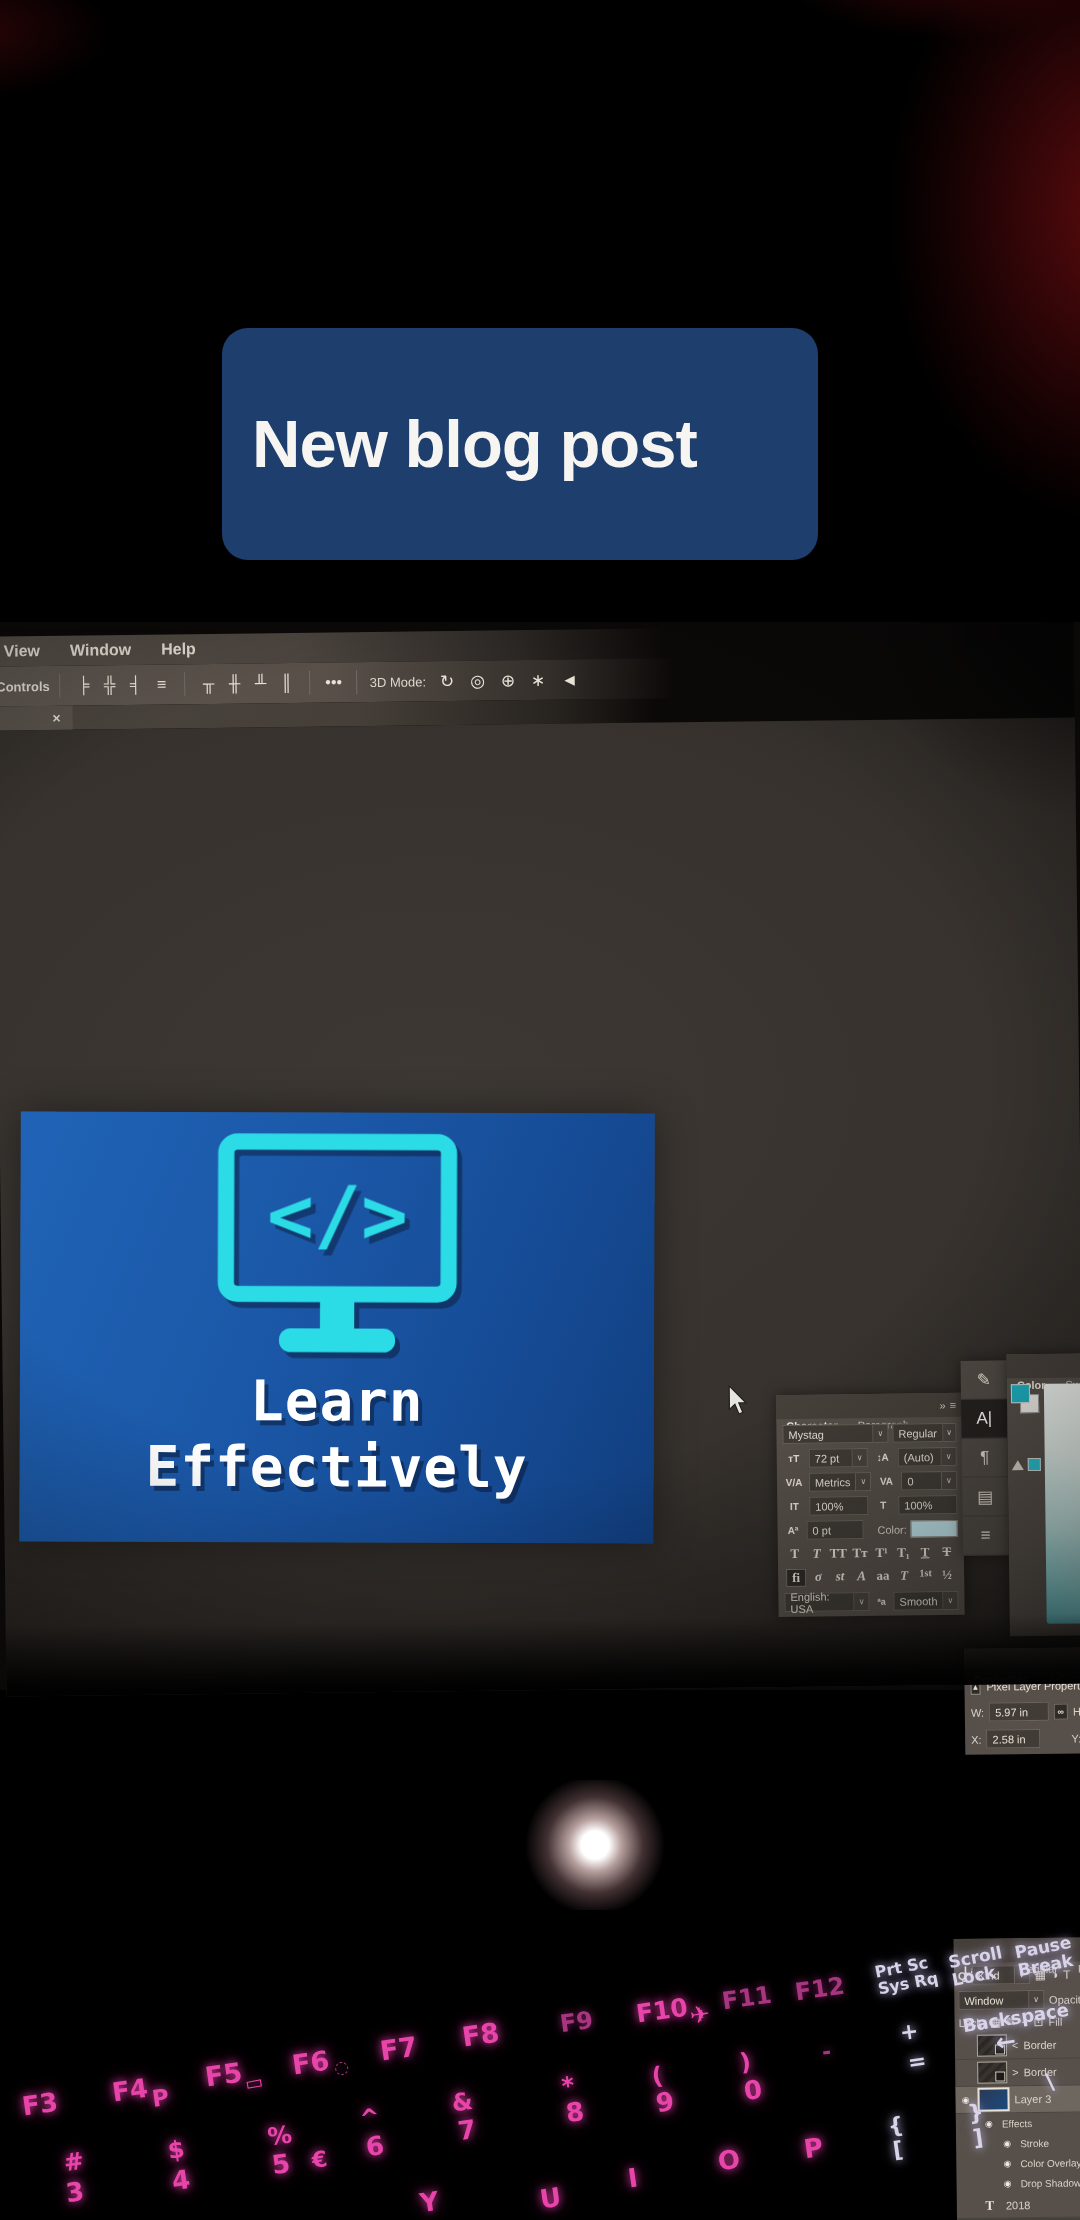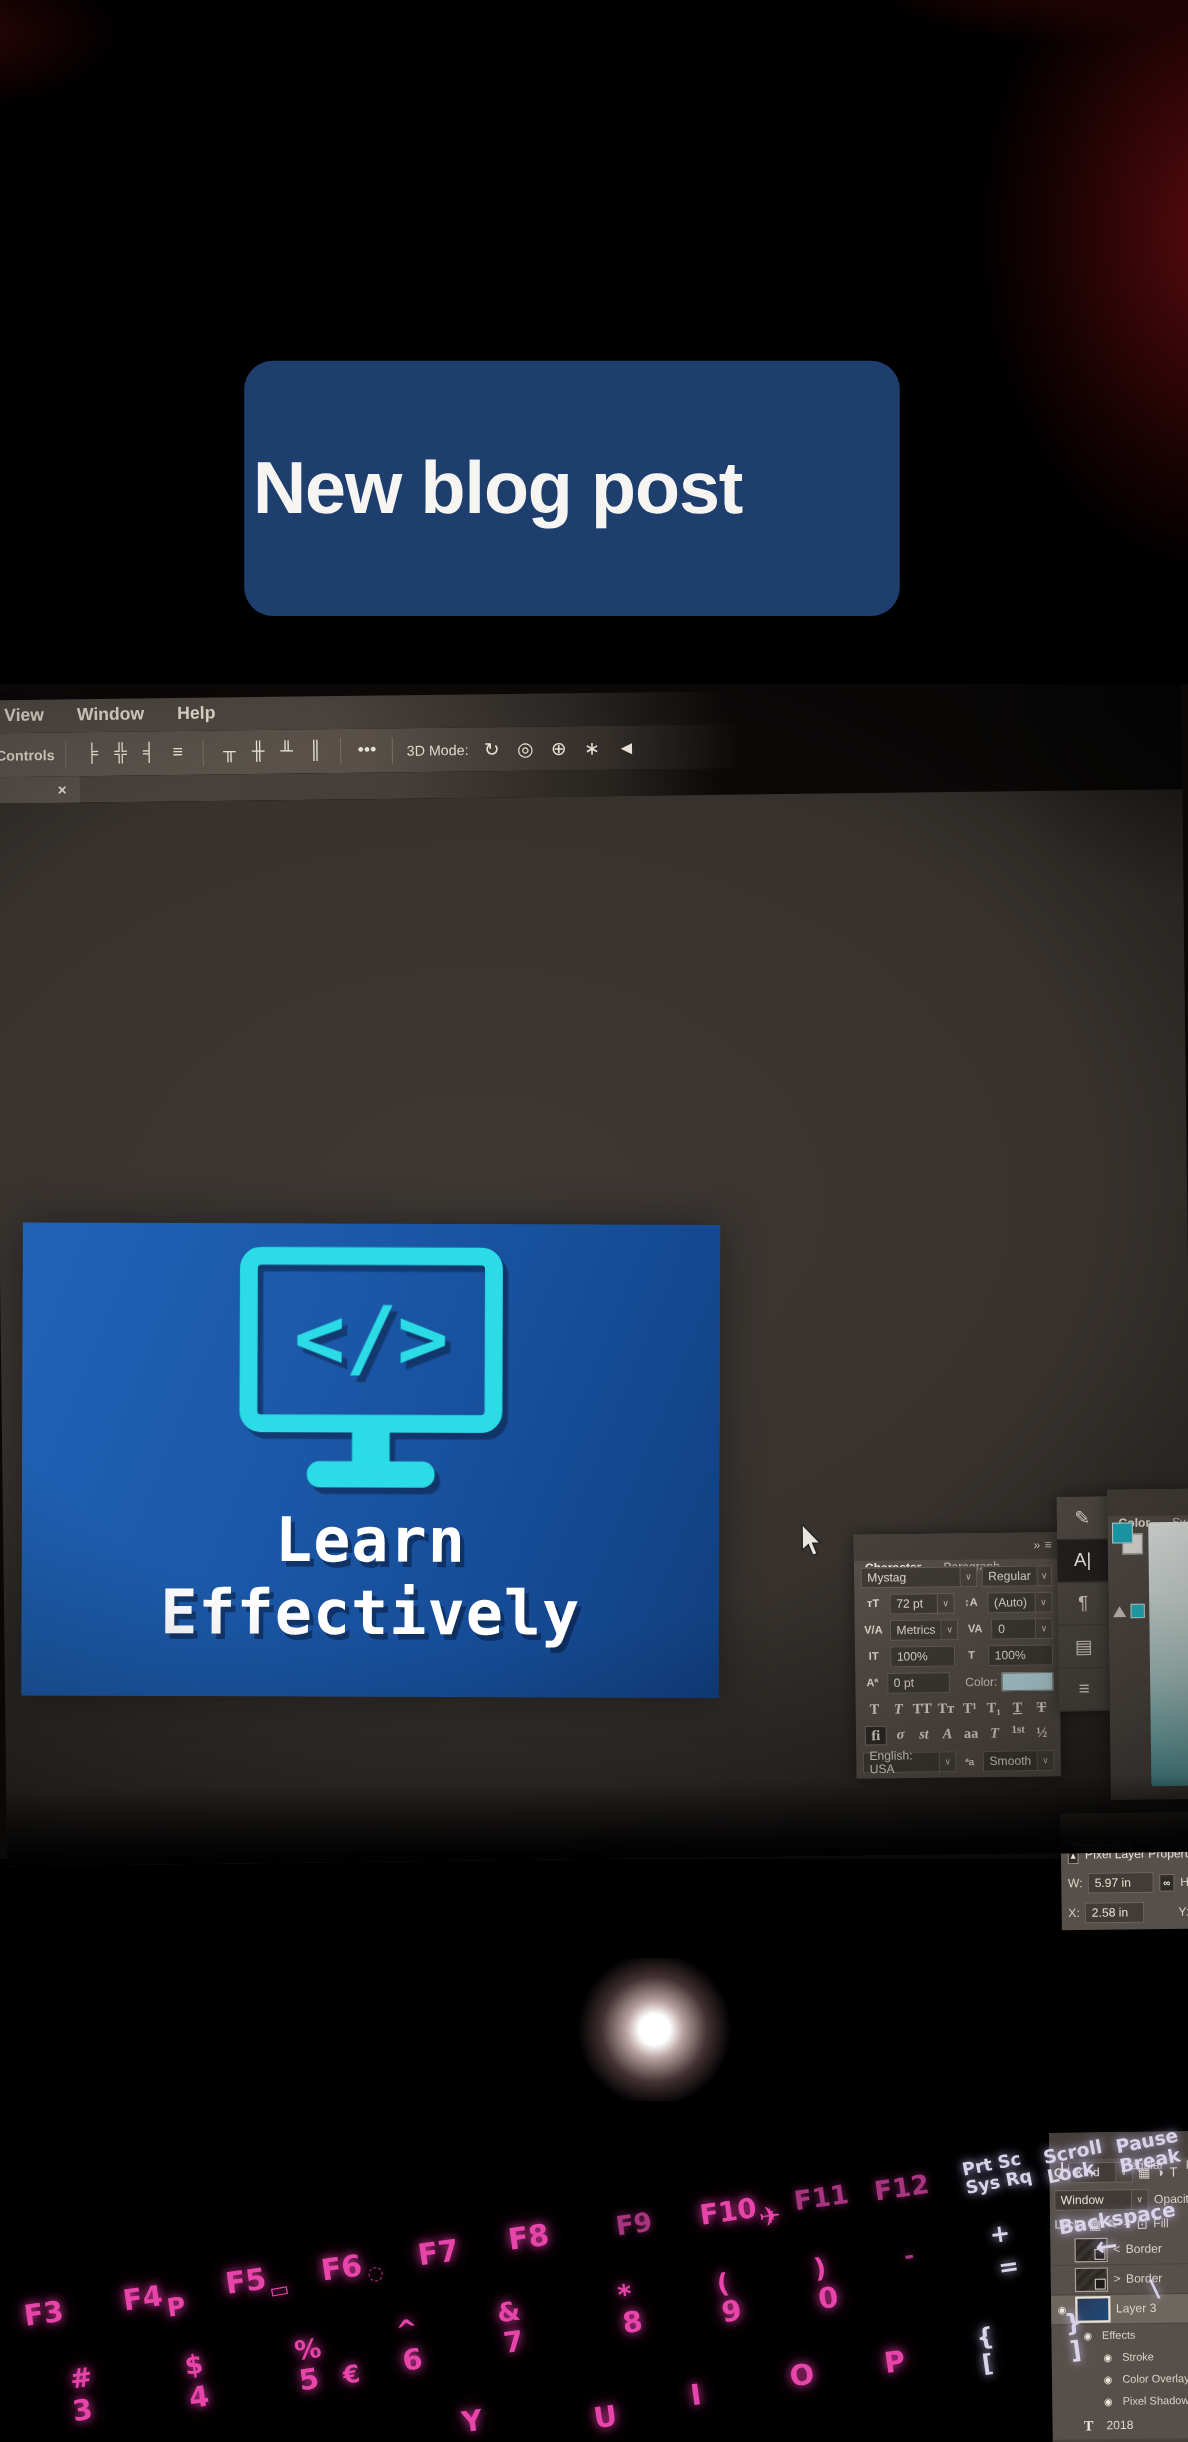--- a/index.html
+++ b/index.html
@@ -9,21 +9,21 @@
   
   .ambience{position:absolute;inset:0;pointer-events:none;
     background:
       radial-gradient(ellipse 300px 420px at 103% 210px, rgba(120,14,18,.75), rgba(60,6,8,.35) 55%, transparent 75%),
       radial-gradient(ellipse 260px 120px at 88% -2%, rgba(110,12,16,.55), transparent 70%),
       radial-gradient(ellipse 220px 100px at -4% 30px, rgba(90,10,14,.5), transparent 70%);}
 
   
   .banner{position:absolute;left:222px;top:328px;width:596px;height:232px;
     background:#1e3f6d;border-radius:26px;display:flex;flex-direction:column;
-    justify-content:center;padding:0 8px;box-sizing:border-box;}
+    justify-content:center;padding:0 30px;box-sizing:border-box;}
   .banner .line{color:#f7f5f1;font-weight:bold;font-size:67px;line-height:1.13;
     letter-spacing:-1px;white-space:nowrap;}
   .banner .line2wrap{display:flex;align-items:center;gap:14px;}
 
   
   .screen{position:absolute;left:0;top:622px;width:1080px;height:1068px;background:#0b0908;}
   .screen-inner{position:absolute;inset:0;transform:rotate(-0.7deg);}
   .menubar{position:absolute;left:0;top:8px;width:660px;height:30px;
     background:linear-gradient(90deg,#554e47 0%,#4c453f 45%,#2b2724 78%,rgba(10,8,7,0) 100%);
     display:flex;align-items:center;gap:30px;padding-left:10px;font-size:16px;font-weight:bold;color:#e3dcd2;}
@@ -421,21 +421,21 @@
       <div class="fxrow deep">
         <span class="eyewell">◉</span>
         <span>Stroke</span>
       </div>
       <div class="fxrow deep">
         <span class="eyewell">◉</span>
         <span>Color Overlay</span>
       </div>
       <div class="fxrow deep">
         <span class="eyewell">◉</span>
-        <span>Pixel Shadow</span>
+        <span>Drop Shadow</span>
       </div>
       <div class="llayer" style="height:24px">
         <span class="eyewell"></span>
         <span class="texticon">T</span>
         <span>2018</span>
       </div>
     </div>
     <div class="lbottom">
       
       

